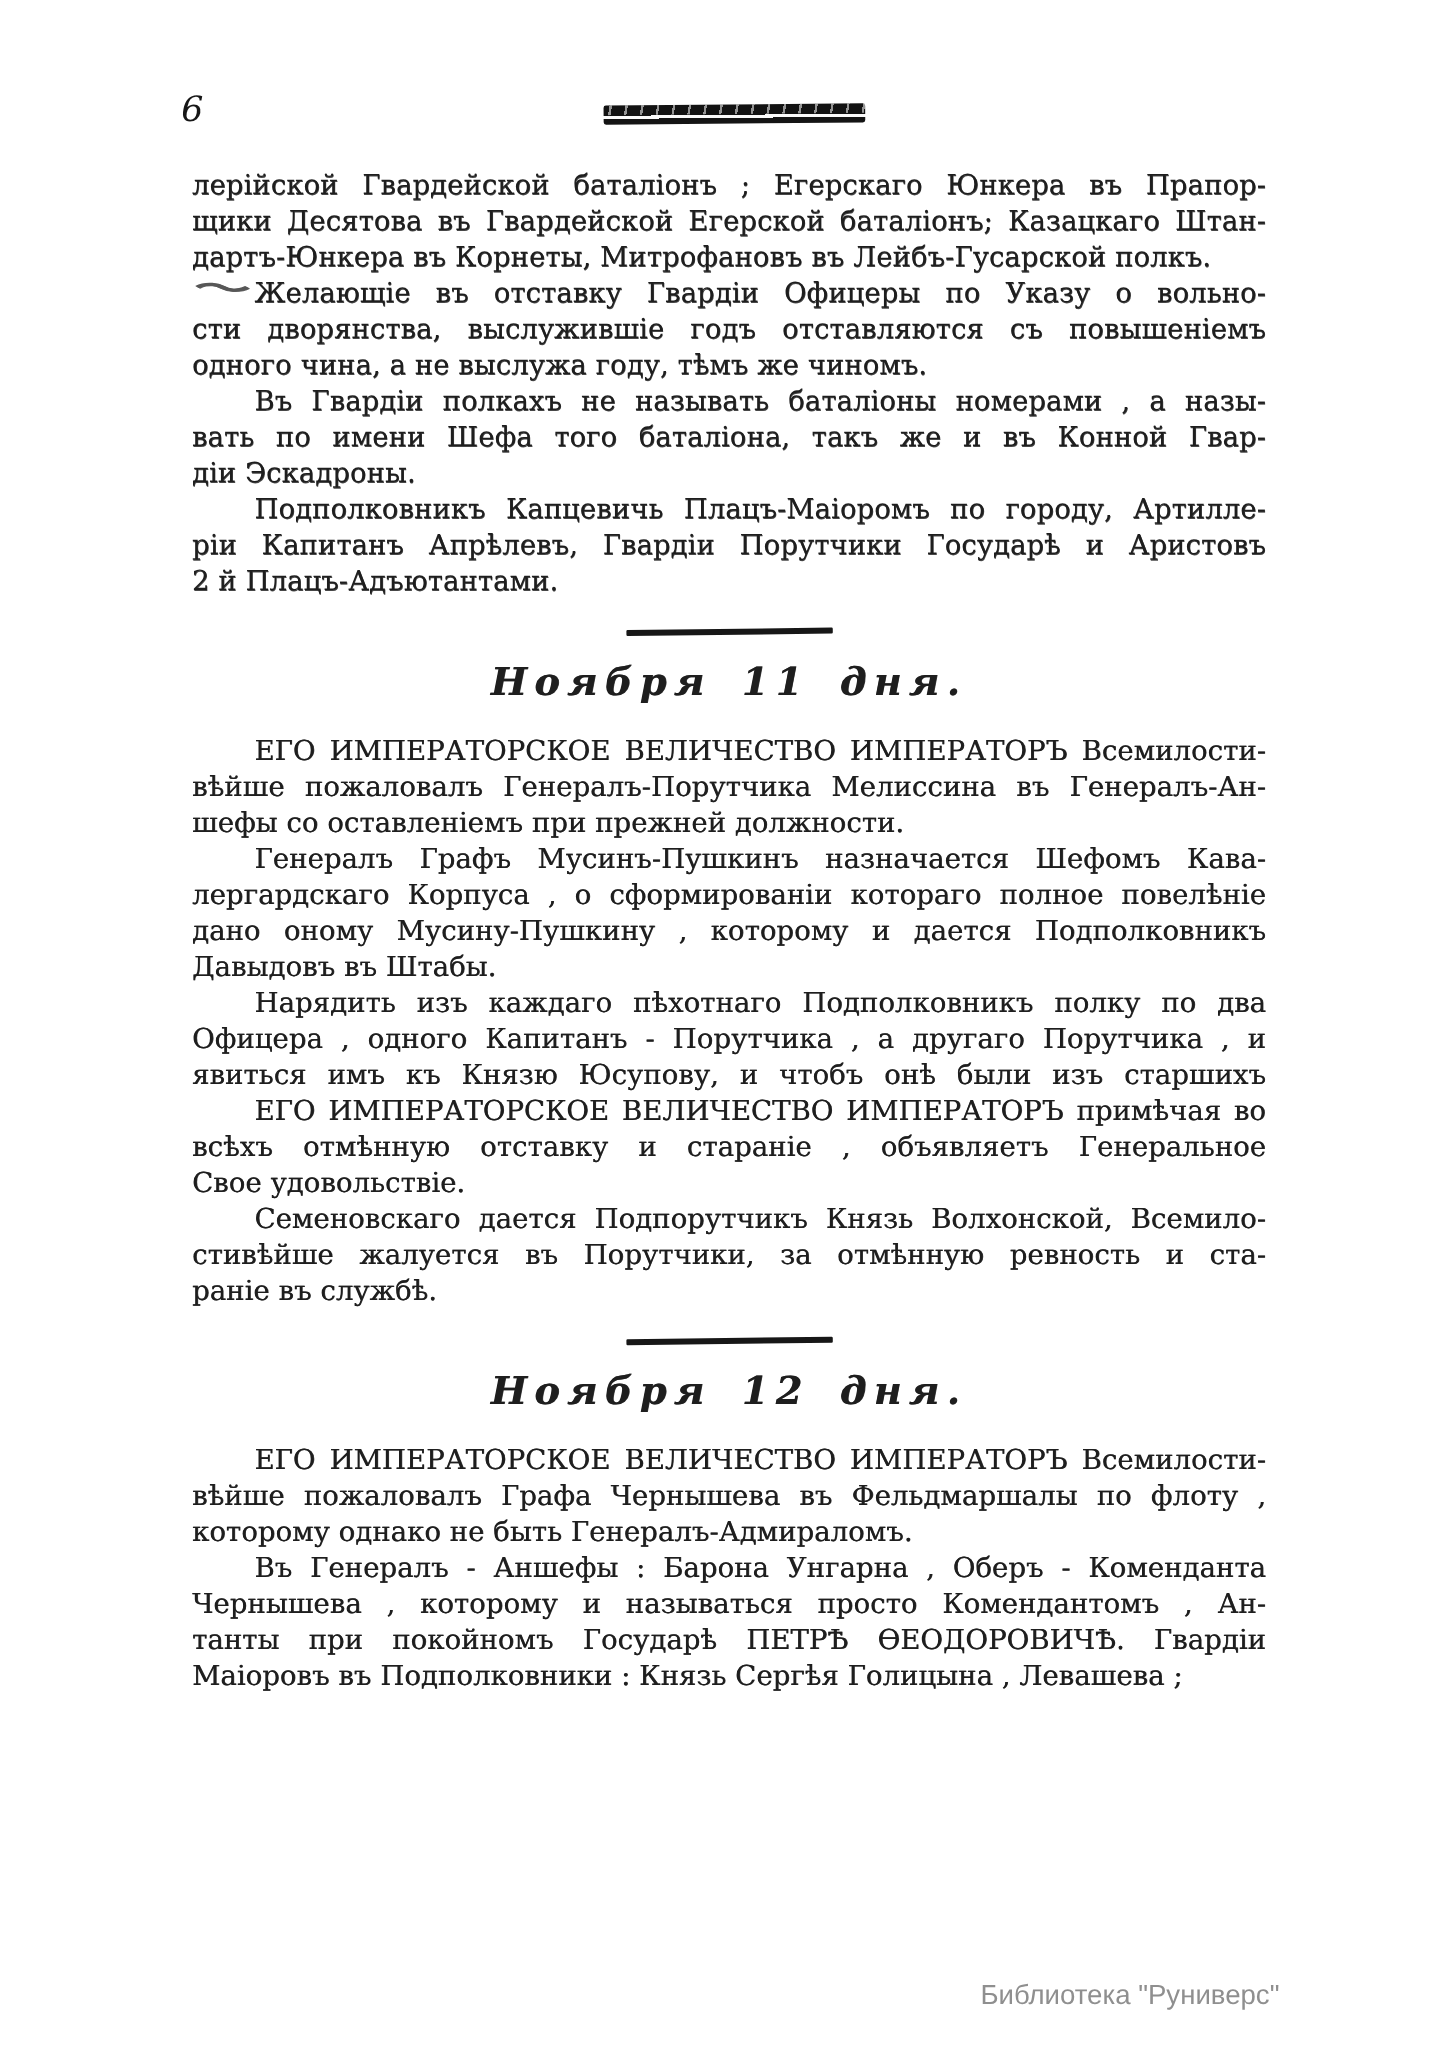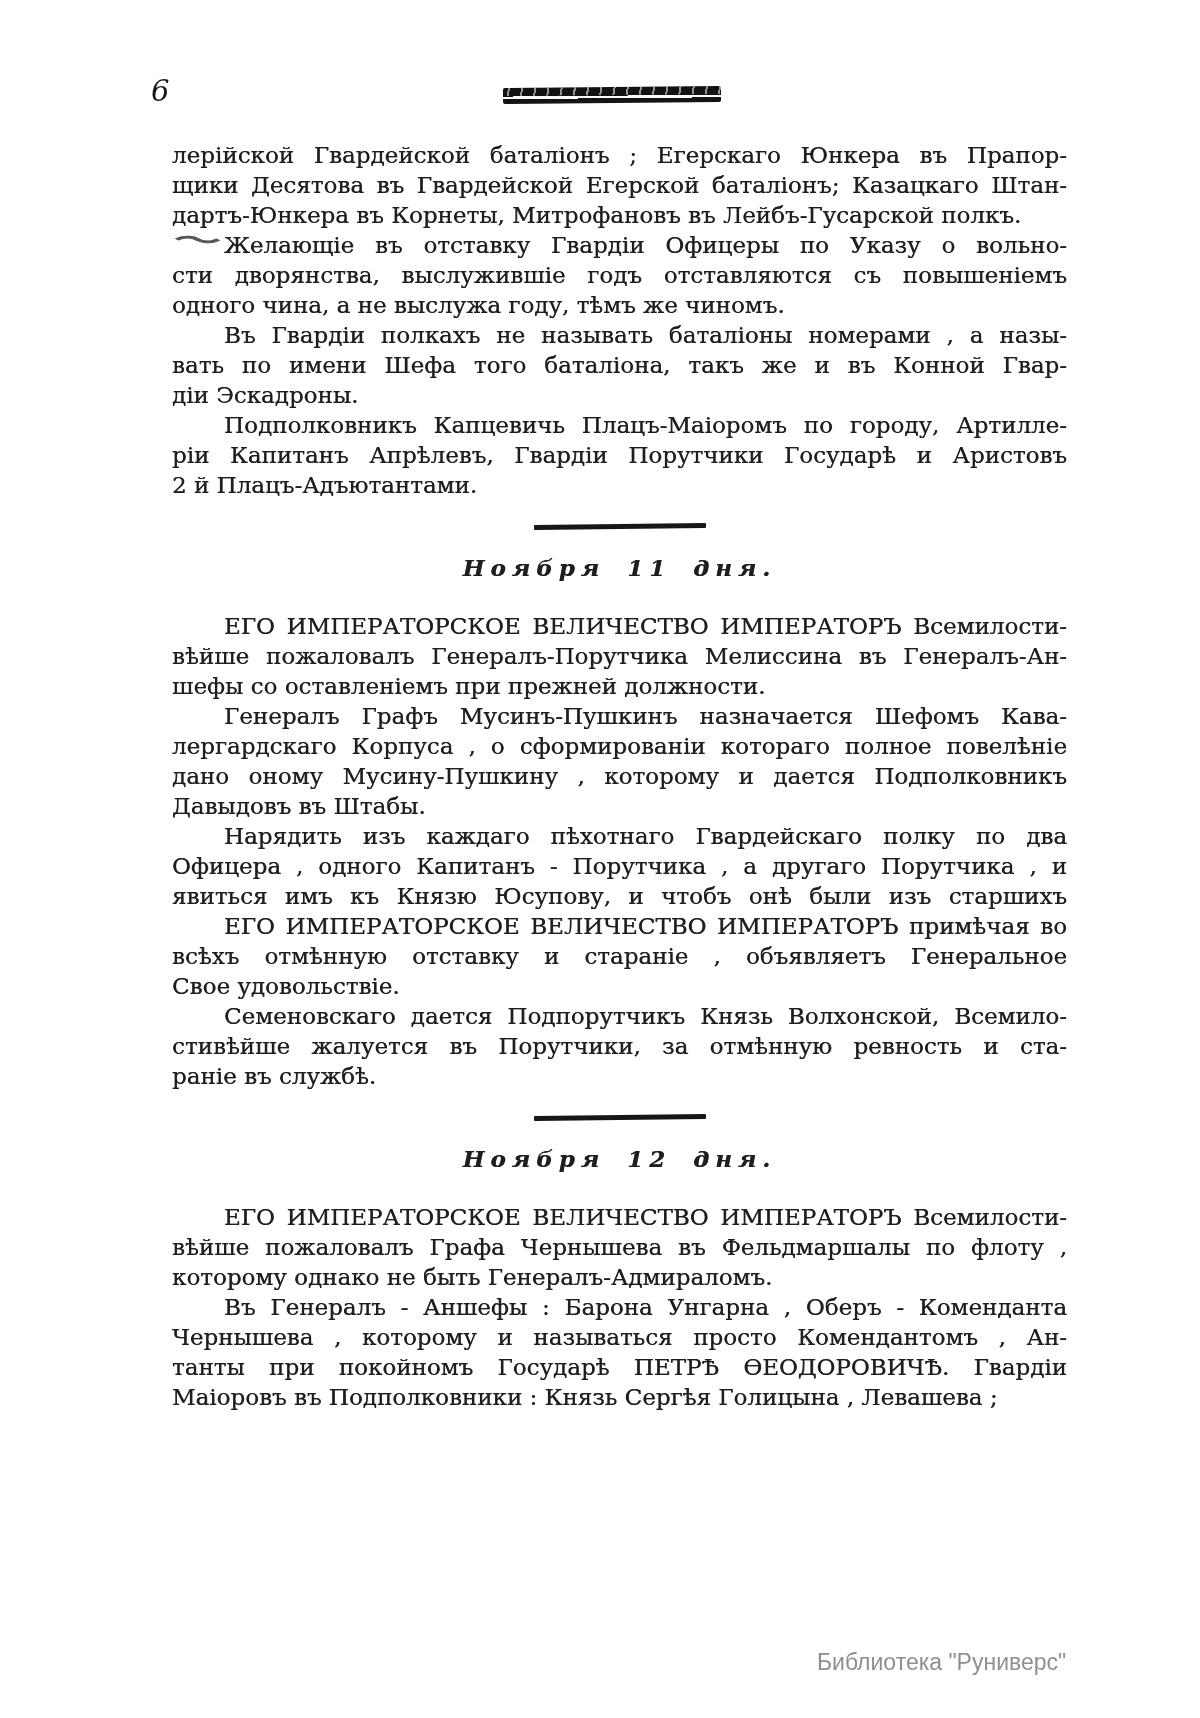--- a/index.html
+++ b/index.html
@@ -21,42 +21,42 @@
     width:218px; height:16px;
     transform:rotate(-0.5deg);
     border-radius:2px;
     background:linear-gradient(180deg,#121212 0%,#121212 54%,#fbfbfb 54%,#fbfbfb 70%,#141414 70%,#141414 100%);
   }
   .top-bar::before {
     content:""; position:absolute; left:0; top:0; right:0; height:8px;
     background:repeating-linear-gradient(100deg, transparent 0 5px, rgba(255,255,255,.55) 5px 7px, transparent 7px 13px);
   }
   .text-block {
-    position:absolute; left:172px; top:140px; width:895px;
+    position:absolute; left:160px; top:140px; width:895px;
     font-size:23px; line-height:30px;
     text-shadow:0.35px 0.35px 0.3px rgba(25,25,25,.8);
   }
   .paragraph { margin:0; }
   .line { position:relative; text-align:justify; }
   .line.j { text-align-last:justify; }
   .line.indent { text-indent:52px; }
   .margin-mark {
     position:absolute; left:0px; top:-6px;
     font-size:24px; color:#3a3a3a; text-indent:0;
     display:inline-block; transform:scaleX(2.1) rotate(7deg);
     transform-origin:left center; opacity:.85;
   }
   .divider {
     width:172px; height:5px; background:#171717;
     margin:24px auto; transform:rotate(-0.7deg); border-radius:1px;
   }
   .heading {
     margin:20px 0 28px; line-height:30px;
     text-align:center; font-style:italic; font-weight:bold;
-    font-size:23px; letter-spacing:6px; word-spacing:8px;
+    font-size:32px; letter-spacing:6px; word-spacing:8px;
     text-shadow:0.3px 0.3px 0.3px rgba(25,25,25,.8);
   }
   .watermark {
     position:absolute; left:817px; top:1649px;
     font-family:"Liberation Sans", sans-serif;
     font-size:23px; color:#8f8f8f;
     text-shadow:none;
   }
 </style>
 </head>
@@ -93,21 +93,21 @@
         <div class="line j"><span>вѣйше пожаловалъ Генералъ-Порутчика Мелиссина въ Генералъ-Ан-</span></div>
         <div class="line"><span>шефы со оставленіемъ при прежней должности.</span></div>
       </div>
       <div class="paragraph">
         <div class="line j indent"><span>Генералъ Графъ Мусинъ-Пушкинъ назначается Шефомъ Кава-</span></div>
         <div class="line j"><span>лергардскаго Корпуса , о сформированіи котораго полное повелѣніе</span></div>
         <div class="line j"><span>дано оному Мусину-Пушкину , которому и дается Подполковникъ</span></div>
         <div class="line"><span>Давыдовъ въ Штабы.</span></div>
       </div>
       <div class="paragraph">
-        <div class="line j indent"><span>Нарядить изъ каждаго пѣхотнаго Гвардейскаго полку по два</span></div>
+        <div class="line j indent"><span>Нарядить изъ каждаго пѣхотнаго Подполковникъ полку по два</span></div>
         <div class="line j"><span>Офицера , одного Капитанъ - Порутчика , а другаго Порутчика , и</span></div>
         <div class="line j"><span>явиться имъ къ Князю Юсупову, и чтобъ онѣ были изъ старшихъ</span></div>
       </div>
       <div class="paragraph">
         <div class="line j indent"><span>ЕГО ИМПЕРАТОРСКОЕ ВЕЛИЧЕСТВО ИМПЕРАТОРЪ примѣчая во</span></div>
         <div class="line j"><span>всѣхъ отмѣнную отставку и стараніе , объявляетъ Генеральное</span></div>
         <div class="line"><span>Свое удовольствіе.</span></div>
       </div>
       <div class="paragraph">
         <div class="line j indent"><span>Семеновскаго дается Подпорутчикъ Князь Волхонской, Всемило-</span></div>

